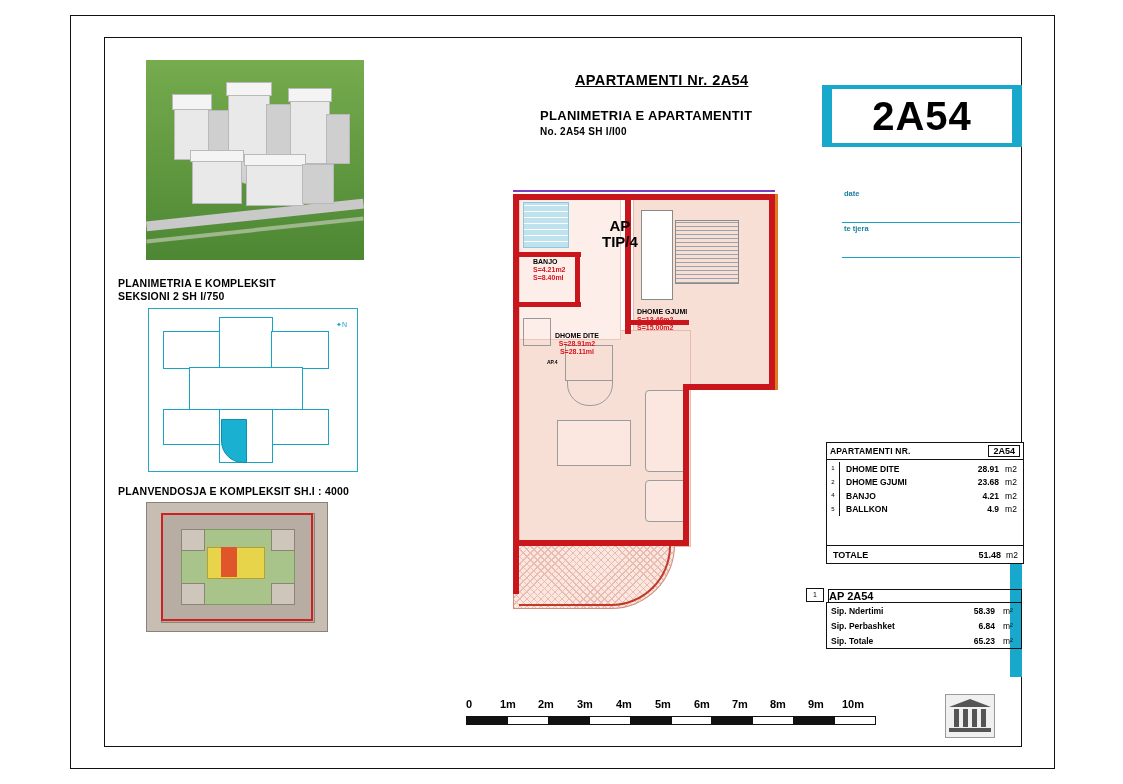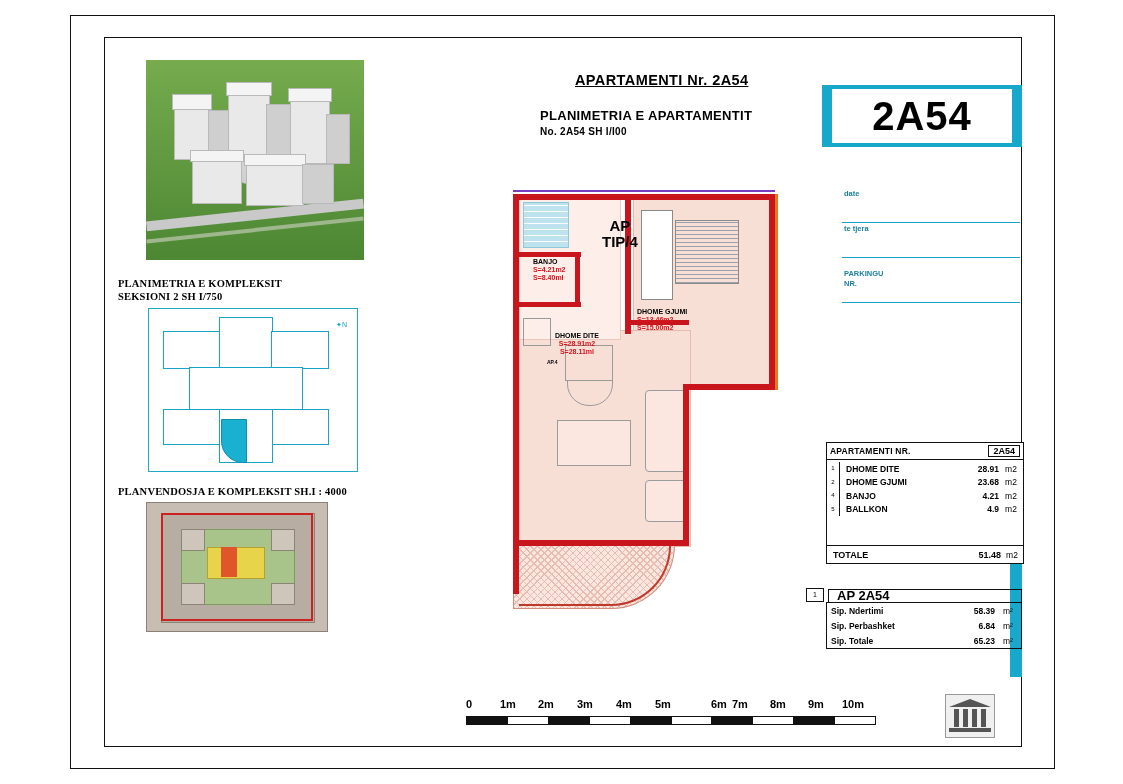--- a/index.html
+++ b/index.html
@@ -12,21 +12,21 @@
   
   .render3d{position:absolute;left:146px;top:60px;width:218px;height:200px;background:linear-gradient(#6fa84b,#4f8a34);overflow:hidden;}
   .render3d .ground{position:absolute;left:0;top:0;width:100%;height:100%;background:
      radial-gradient(ellipse at 50% 45%, #d9d9d9 0%, #cfcfcf 22%, rgba(207,207,207,0) 23%),
      linear-gradient(#76ab4e,#4d8733);}
   .bldg{position:absolute;background:#e9e9e9;border:1px solid #b9b9b9;}
   .bldg.dark{background:#cfcfcf;}
   .bldg.top{background:#f4f4f4;}
   .road{position:absolute;background:#c9c9c9;}
 
-  .blk-title{position:absolute;font-size:10.5px;font-weight:bold;letter-spacing:.2px;line-height:13px;font-family:Liberation Serif, serif;}
+  .blk-title{position:absolute;font-size:10.5px;font-weight:bold;letter-spacing:.2px;line-height:13px;}
   .t-komplekset{left:118px;top:277px;}
   .t-planvendosja{left:118px;top:485px;}
 
   .sectionplan{position:absolute;left:148px;top:308px;width:208px;height:162px;border:1px solid #22a7c4;background:#fff;}
   .sp-line{position:absolute;border:1px solid #17a2c6;background:#fff;}
   .sp-fill{position:absolute;background:#19b0d2;border:1px solid #0e8fae;}
 
   .siteplan{position:absolute;left:146px;top:502px;width:180px;height:128px;background:#cfc6bd;border:1px solid #8a8178;overflow:hidden;}
   .sp2{position:absolute;}
 
@@ -58,21 +58,21 @@
   .tbl .r .v{width:34px;text-align:right;font-weight:bold;}
   .tbl .r .u{width:24px;text-align:center;}
   .tbl .tot{display:flex;align-items:center;height:17px;border-top:1px solid #111;margin-top:4px;}
   .tbl .tot .nm{flex:1;padding-left:6px;font-weight:bold;font-size:9px;}
   .tbl .tot .v{width:38px;text-align:right;font-weight:bold;font-size:9px;}
   .tbl .tot .u{width:22px;text-align:center;font-size:8.5px;}
 
   .tbl2{position:absolute;left:806px;top:588px;width:216px;}
   .tbl2 .hd2{display:flex;align-items:center;}
   .tbl2 .hd2 .bx{width:16px;height:12px;border:1px solid #111;font-size:7px;text-align:center;line-height:12px;}
-  .tbl2 .hd2 .nm{flex:1;margin-left:4px;border:1px solid #111;border-bottom:none;height:12px;font-size:13px;font-weight:bold;padding-left:8px;line-height:12px;}
+  .tbl2 .hd2 .nm{flex:1;margin-left:4px;border:1px solid #111;border-bottom:none;height:12px;font-size:11px;font-weight:bold;padding-left:0;line-height:12px;}
   .tbl2 .body{margin-left:20px;border:1px solid #111;border-top:1px solid #111;}
   .tbl2 .r2{display:flex;align-items:center;height:15px;font-size:8.5px;}
   .tbl2 .r2 .nm{flex:1;padding-left:4px;font-weight:bold;}
   .tbl2 .r2 .v{width:44px;text-align:right;font-weight:bold;}
   .tbl2 .r2 .u{width:26px;text-align:center;}
 
   .tealbar{position:absolute;background:#18a8cb;}
 
   
   .plan{position:absolute;left:505px;top:190px;width:285px;height:420px;}
@@ -178,26 +178,20 @@
     </div>
   </div>
 
   <div class="form">
     <div class="row">
       <div class="lbl">date</div>
     </div>
     <div class="row">
       <div class="lbl">te tjera</div>
     </div>
-    <div class="parkrow">
-      <div class="lbl">
-        <div>PARKINGU</div>
-        <div>NR.</div>
-      </div>
-    </div>
   </div>
 
   <div class="tealbar" style="left:1010px;top:442px;width:12px;height:235px;"></div>
 
   <div class="tbl">
     <div class="hd">
       <div class="ttl">APARTAMENTI NR.</div>
       <div class="val">2A54</div>
     </div>
     <div style="padding:2px 0 3px 0;">
@@ -323,21 +317,21 @@
   </div>
 
   <div class="scale">
     <div class="nums">
       <span style="left:0px;">0</span>
       <span style="left:34px;text-align:center;">1m</span>
       <span style="left:72px;">2m</span>
       <span style="left:111px;">3m</span>
       <span style="left:150px;">4m</span>
       <span style="left:189px;">5m</span>
-      <span style="left:245px;text-align:center;">6m</span>
+      <span style="left:228px;text-align:center;">6m</span>
       <span style="left:266px;">7m</span>
       <span style="left:304px;">8m</span>
       <span style="left:342px;">9m</span>
       <span style="left:376px;">10m</span>
     </div>
   </div>
   <div class="scalebar">
     <i class="on"></i>
     <i></i>
     <i class="on"></i>

